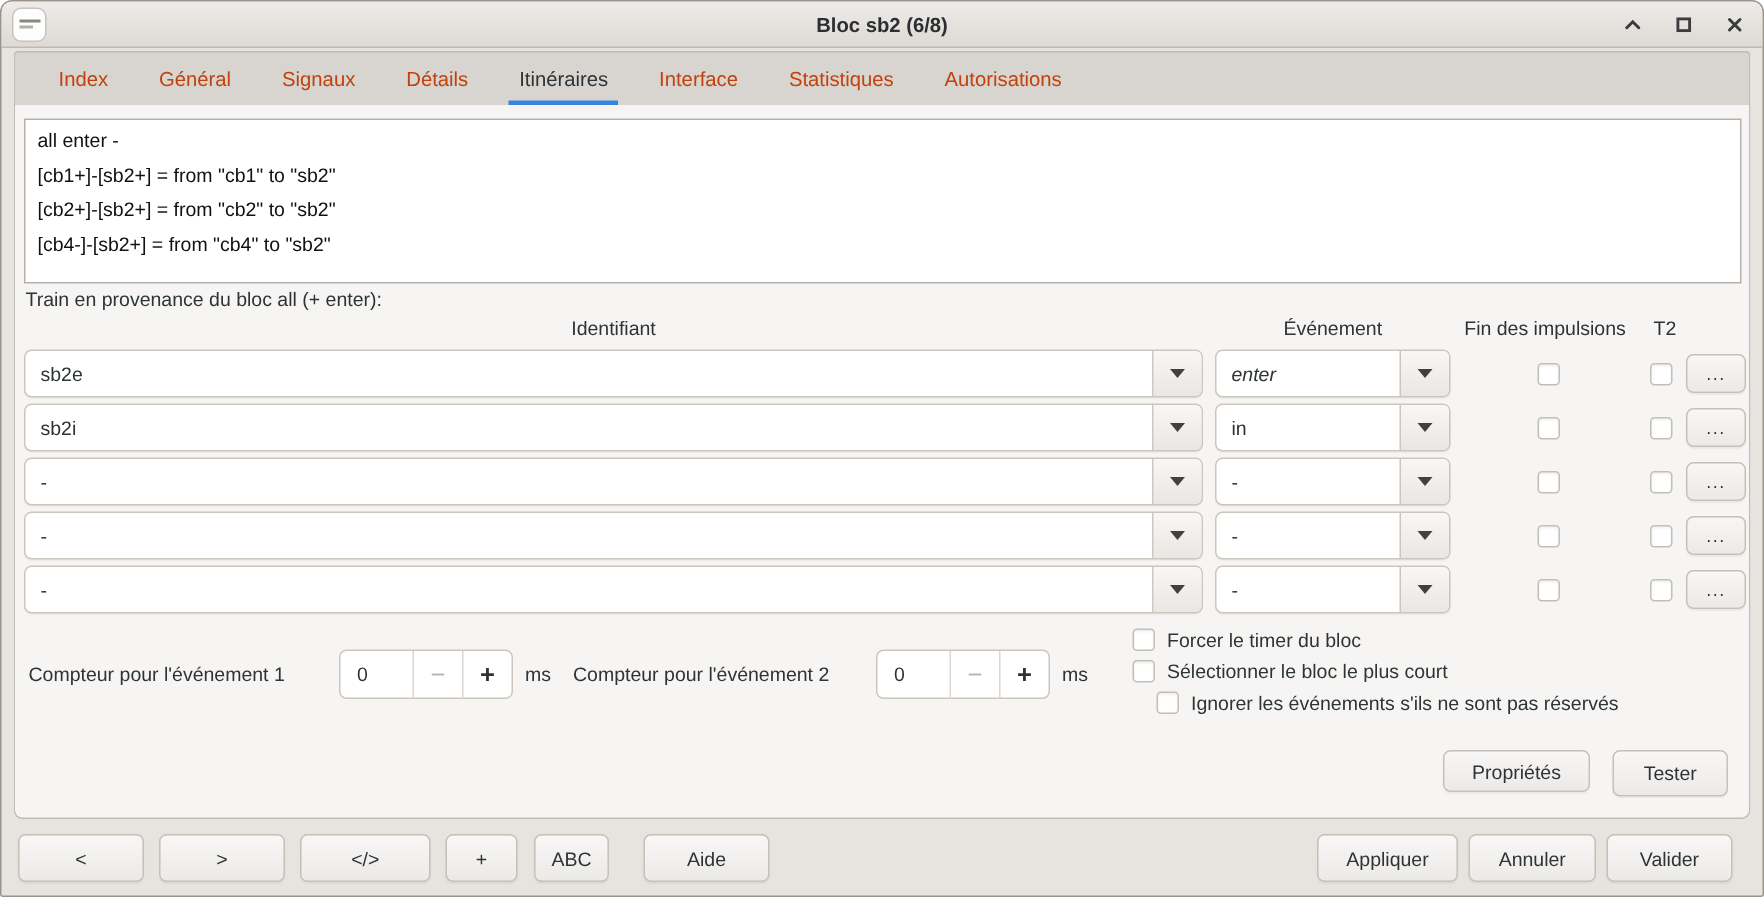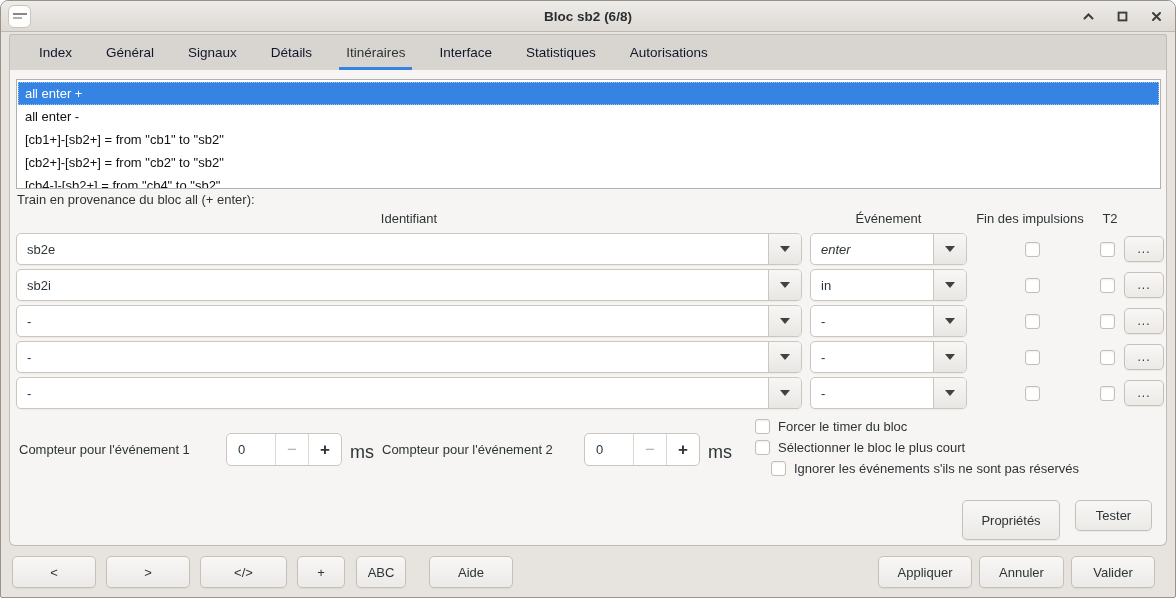--- a/index.html
+++ b/index.html
@@ -29,21 +29,21 @@
   .win-controls { position:absolute; right:10px; top:0; height:31px; display:flex; align-items:center; gap:16px; }
   .win-btn { width:18px; height:18px; display:flex; align-items:center; justify-content:center; cursor:default; }
   
   .tabbar {
     position:absolute; left:8px; right:8px; top:33px; height:36px;
     background:#d8d4cf; border:1px solid #c0bbb4; border-bottom:none;
     border-radius:3px 3px 0 0; display:flex; align-items:stretch; padding-left:12px;
   }
   .tab {
     position:relative; padding:0 17px; display:flex; align-items:center;
-    font-size:13.5px; color:#0f172a;
+    font-size:13.5px; color:#c2410c;
   }
   .tab.active { color:#2e3436; }
   .tab.active::after {
     content:""; position:absolute; left:10px; right:10px; bottom:0; height:3px;
     background:#3584e4;
   }
   .page {
     position:absolute; left:8px; right:8px; top:69px; height:476px;
     background:#f6f5f3; border:1px solid #c0bbb4; border-top:none;
     border-radius:0 0 6px 6px;
@@ -88,21 +88,21 @@
   .more-btn { position:absolute; width:40px; height:26px; font-size:12px; letter-spacing:1px; }
   
   .spin {
     position:absolute; width:116px; height:33px; background:#fff;
     border:1px solid #ccc6bf; border-radius:5px; display:flex; overflow:hidden;
   }
   .spin .val { width:48px; display:flex; align-items:center; padding-left:11px; font-size:13px; }
   .spin .seg { flex:1; display:flex; align-items:center; justify-content:center; border-left:1px solid #dad6d1; font-size:17px; }
   .spin .seg.minus { color:#b7b3ae; }
   .spin .seg.plus { color:#2e3436; font-weight:bold; }
-  .unit { position:absolute; font-size:18px; }
+  .unit { position:absolute; font-size:13px; }
   .counter-label { position:absolute; font-size:13px; }
   
   .option-row { position:absolute; left:753px; height:18px; display:flex; align-items:center; }
   .option-row .cb {
     width:15px; height:15px; background:#fff; border:1px solid #c3beb6; border-radius:3px;
     box-shadow:inset 0 1px 2px rgba(0,0,0,0.07); margin-right:8px; flex:none;
   }
   .option-row .opt-label { font-size:13px; white-space:nowrap; }
   
   .footer-btn { position:absolute; top:555px; height:32px; }
@@ -160,21 +160,20 @@
         <span>Statistiques</span>
       </div>
     <div class="tab">
         <span>Autorisations</span>
       </div>
   </div>
 
   <div class="page">
 
     <div class="listbox">
-      <div class="list-item selected">all enter +</div>
       <div class="list-item">all enter -</div>
       <div class="list-item">[cb1+]-[sb2+] = from "cb1" to "sb2"</div>
       <div class="list-item">[cb2+]-[sb2+] = from "cb2" to "sb2"</div>
       <div class="list-item">[cb4-]-[sb2+] = from "cb4" to "sb2"</div>
     </div>
 
     <div class="section-label">Train en provenance du bloc all (+ enter):</div>
 
     <div class="col-header" style="left:6px; width:786px;">Identifiant</div>
     <div class="col-header" style="left:800px; width:157px;">Événement</div>
@@ -283,21 +282,21 @@
     </div>
     <div class="option-row" style="top:368px; left:745px;">
       <div class="cb"></div>
       <div class="opt-label">Sélectionner le bloc le plus court</div>
     </div>
     <div class="option-row" style="top:389px; left:761px;justify-content:space-between;">
       <div class="cb"></div>
       <div class="opt-label">Ignorer les événements s'ils ne sont pas réservés</div>
     </div>
 
-    <div class="btn" style="position:absolute; left:952px; top:430px; width:98px; height:40px;">Propriétés</div>
+    <div class="btn" style="position:absolute; left:952px; top:430px; width:98px; height:28px;">Propriétés</div>
     <div class="btn" style="position:absolute; left:1065px; top:430px; width:77px; height:31px;">Tester</div>
   </div>
 
   <div class="btn footer-btn" style="left:11px; width:84px;">&lt;</div>
   <div class="btn footer-btn" style="left:105px; width:84px;">&gt;</div>
   <div class="btn footer-btn" style="left:199px; width:87px;">&lt;/&gt;</div>
   <div class="btn footer-btn" style="left:296px; width:48px;">+</div>
   <div class="btn footer-btn" style="left:355px; width:50px;">ABC</div>
   <div class="btn footer-btn" style="left:428px; width:84px;">Aide</div>
 

